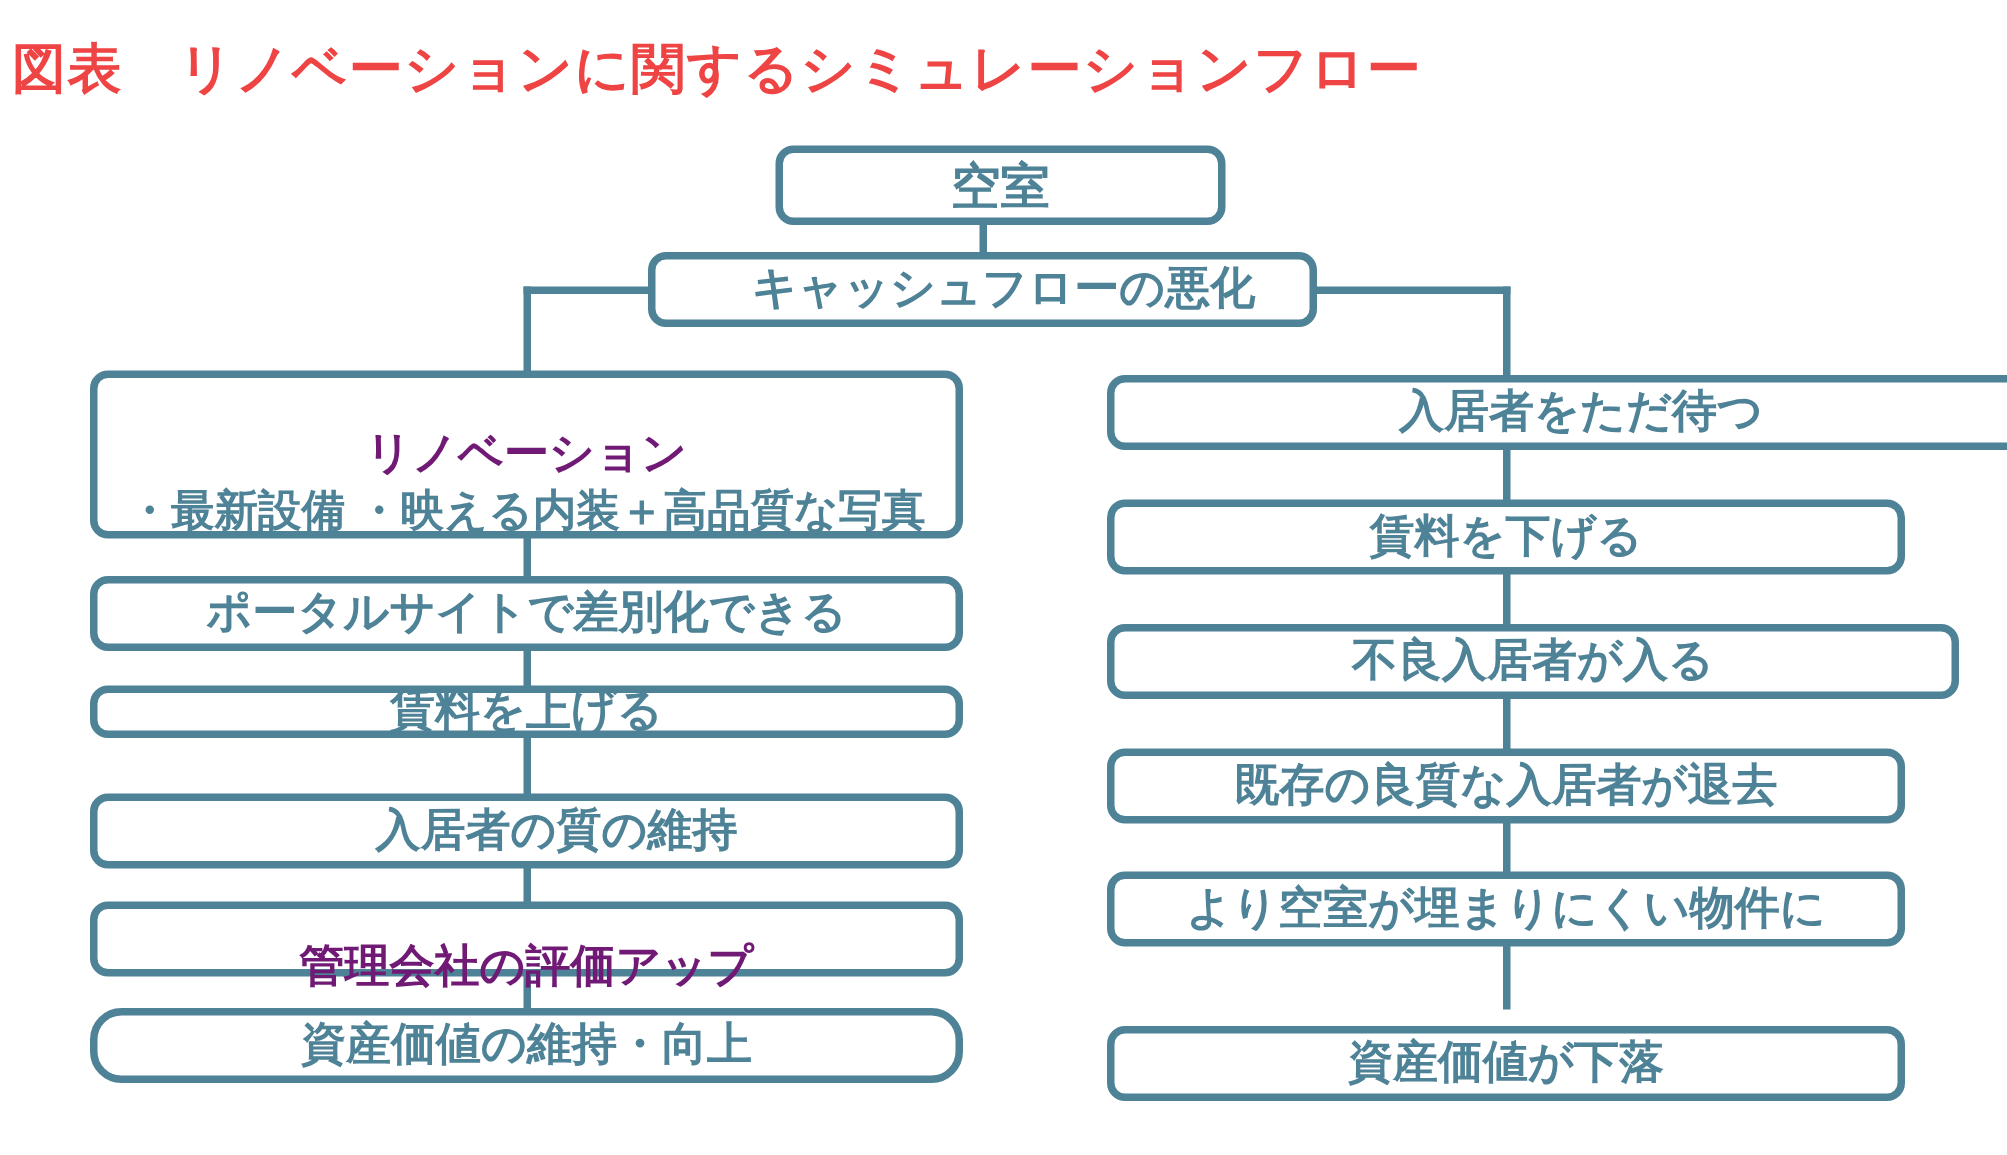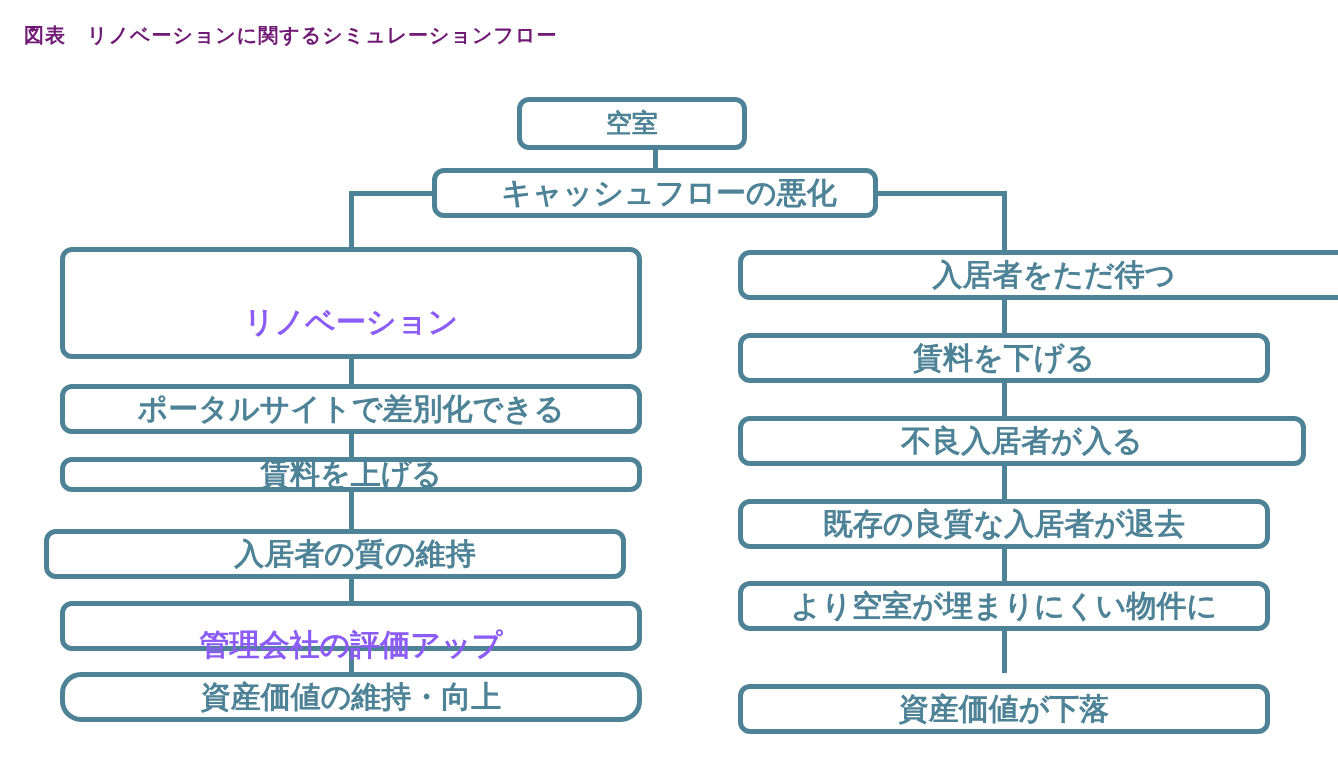--- a/index.html
+++ b/index.html
@@ -12,25 +12,25 @@
   }
   .canvas {
     position: relative;
     width: 1338px;
     height: 770px;
     background: #ffffff;
     overflow: hidden;
   }
   .figure-title {
     position: absolute;
-    left: 24px;
+    left: 8px;
     top: 22px;
-    font-size: 20px;
+    font-size: 36px;
     font-weight: 700;
-    color: #701a75;
+    color: #ef4444;
     letter-spacing: 1px;
     white-space: nowrap;
   }
   
   .fbox {
     position: absolute;
     box-sizing: border-box;
     background: #ffffff;
     border: 5px solid #4e8297;
     border-radius: 12px;
@@ -39,31 +39,31 @@
     font-size: 30px;
     display: flex;
     align-items: center;
     justify-content: center;
     text-align: center;
     line-height: 1.15;
     z-index: 1;
     white-space: nowrap;
   }
   .fbox .red-text {
-    color: #8b5cf6;
+    color: #701a75;
     margin-top: 38px;
   }
-  .box-vacancy   { left: 517px; top:  97px; width: 230px; height: 53px; font-size: 26px; }
+  .box-vacancy   { left: 517px; top:  97px; width: 300px; height: 53px; font-size: 33px; }
   .box-cashflow  { left: 432px; top: 168px; width: 446px; height: 50px; padding-left: 28px; }
 
   .box-l1 { left: 60px; top: 247px; width: 582px; height: 112px; flex-direction: column; gap: 5px; }
   .box-l1 .detail-line { font-size: 29px; }
   .box-l2 { left: 60px; top: 384px; width: 582px; height: 50px; }
   .box-l3 { left: 60px; top: 457px; width: 582px; height: 35px; }
-  .box-l4 { left: 44px; top: 529px; width: 582px; height: 50px; padding-left: 40px; }
+  .box-l4 { left: 60px; top: 529px; width: 582px; height: 50px; padding-left: 40px; }
   .box-l5 { left: 60px; top: 601px; width: 582px; height: 50px; align-items: center; }
   .box-l6 { left: 60px; top: 672px; width: 582px; height: 50px; border-radius: 21px; }
 
   .box-r1 { left: 738px; top: 250px; width: 632px; height: 50px; }
   .box-r2 { left: 738px; top: 333px; width: 532px; height: 50px; }
   .box-r3 { left: 738px; top: 416px; width: 568px; height: 50px; }
   .box-r4 { left: 738px; top: 499px; width: 532px; height: 50px; }
   .box-r5 { left: 738px; top: 581px; width: 532px; height: 50px; }
   .box-r6 { left: 738px; top: 664px; width: 532px; height: 50px; margin-top: 20px; }
 
@@ -94,20 +94,21 @@
 
   <div class="fbox box-vacancy">
     <span>空室</span>
   </div>
   <div class="fbox box-cashflow">
     <span>キャッシュフローの悪化</span>
   </div>
 
   <div class="fbox box-l1">
     <span class="red-text">リノベーション</span>
+    <span class="detail-line">・最新設備 ・映える内装＋高品質な写真</span>
   </div>
   <div class="fbox box-l2">
     <span>ポータルサイトで差別化できる</span>
   </div>
   <div class="fbox box-l3">
     <span>賃料を上げる</span>
   </div>
   <div class="fbox box-l4">
     <span>入居者の質の維持</span>
   </div>

